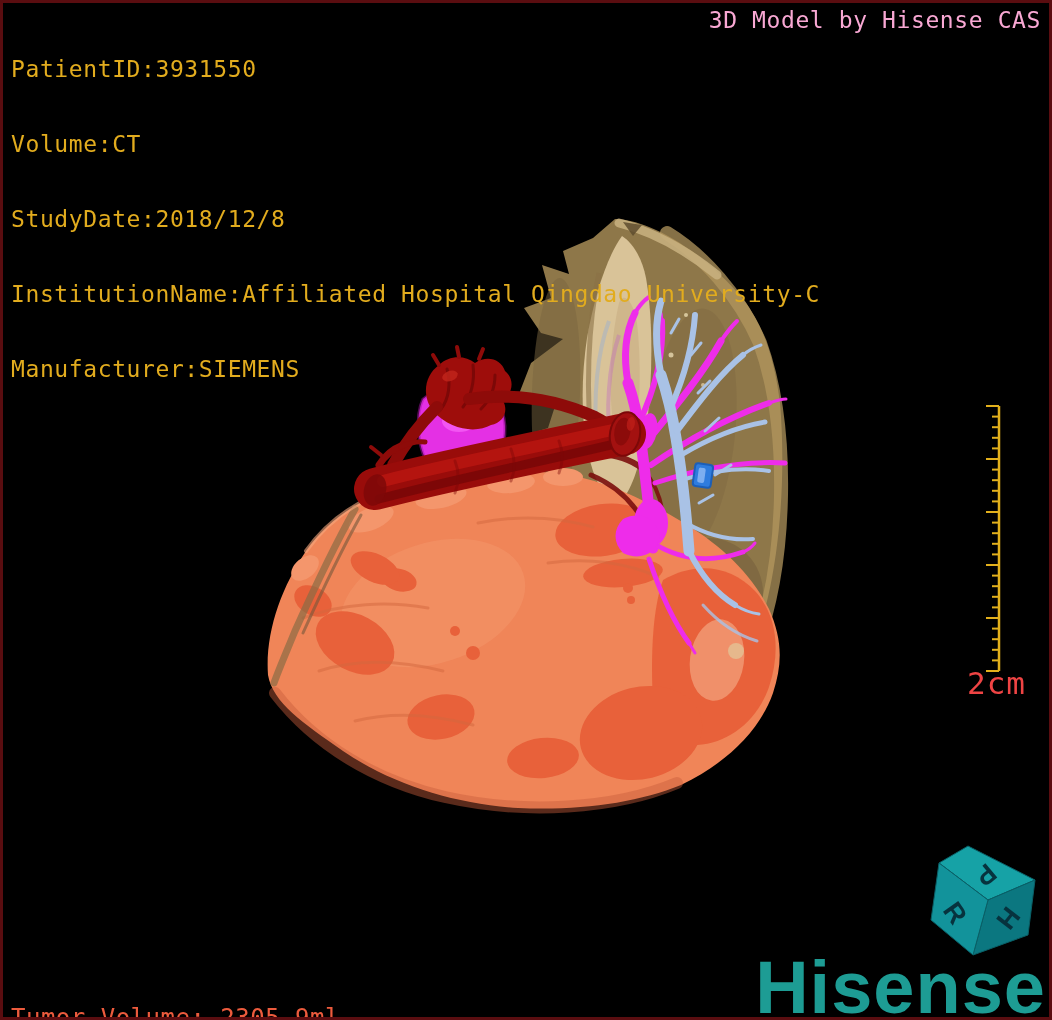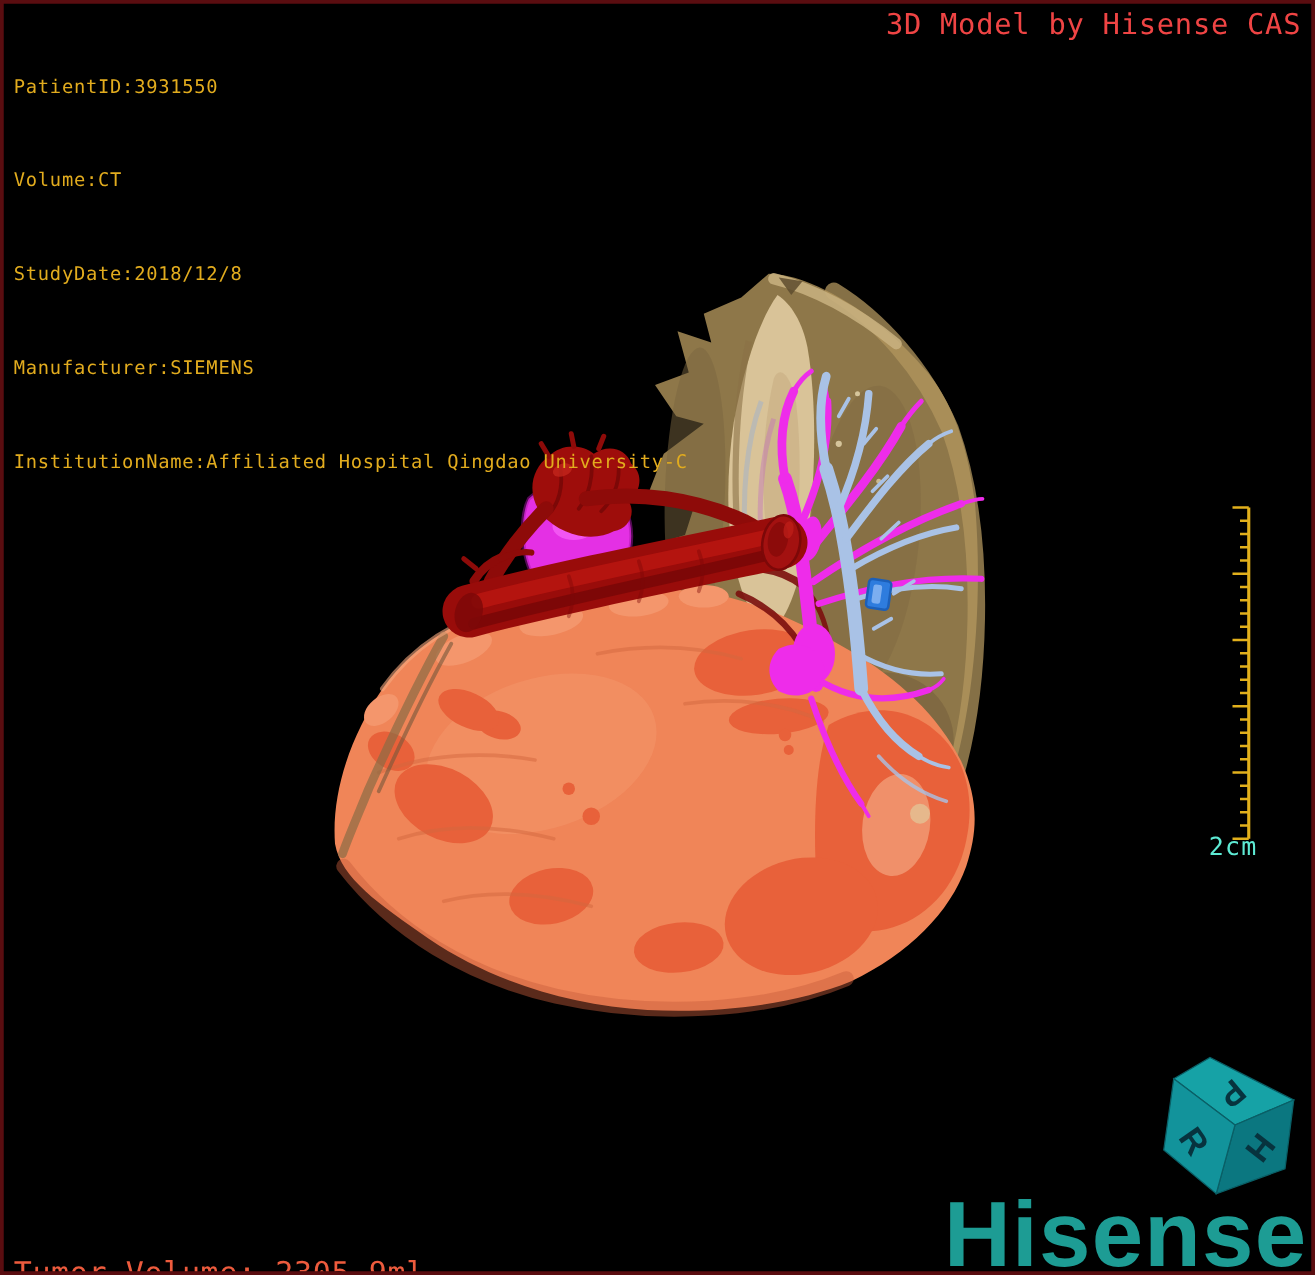--- a/index.html
+++ b/index.html
@@ -4,25 +4,25 @@
 <style>
   html,body{margin:0;padding:0;background:#000;}
   .frame{
     position:relative;width:1052px;height:1020px;box-sizing:border-box;
     background:#000;border:3px solid #5a0d10;overflow:hidden;
     font-family:"DejaVu Sans Mono", monospace;
   }
   .viewport{position:absolute;inset:0;cursor:grab;}
   svg.model{position:absolute;left:0;top:0;}
   .overlay{position:absolute;white-space:pre;pointer-events:none;}
-  .patient-info{left:8px;top:4px;color:#e2ac1e;font-size:15px;line-height:25px;letter-spacing:.6px;}
-  .credit{right:8px;top:4px;color:#ef4444;font-size:23px;letter-spacing:.6px;}
+  .patient-info{left:8px;top:4px;color:#e2ac1e;font-size:23px;line-height:25px;letter-spacing:.6px;}
+  .credit{right:8px;top:4px;color:#f9a8d4;font-size:23px;letter-spacing:.6px;}
   .volumes{left:8px;top:948px;font-size:24px;line-height:27px;letter-spacing:.5px;}
   .volumes .tumor{color:#ed5b3d;}
-  .scale-label{left:964px;top:662px;color:#5eead4;font-size:20px;letter-spacing:1px;}
+  .scale-label{left:964px;top:662px;color:#ef4444;font-size:31px;letter-spacing:1px;}
   .brand{
     position:absolute;right:3px;top:942px;color:#1d9c94;
     font-family:"Liberation Sans",sans-serif;font-weight:bold;
     font-size:74px;letter-spacing:1px;white-space:nowrap;
   }
   .scalebar-svg{position:absolute;left:950px;top:395px;}
   .cube-svg{position:absolute;left:900px;top:830px;cursor:pointer;}
   .cube-letter{
     font-family:"Liberation Sans",sans-serif;font-weight:bold;font-size:27px;
     fill:#07333e;text-anchor:middle;
@@ -231,22 +231,22 @@
         </g>
         <ellipse cx="372" cy="487" rx="11" ry="16" fill="#7e0808" opacity="0.85" transform="rotate(15 372 487)"></ellipse>
       </g>
     </svg>
   </div>
 
   <div class="overlay patient-info">
     <div>PatientID:3931550</div>
     <div>Volume:CT</div>
     <div>StudyDate:2018/12/8</div>
+    <div>InstitutionName:Affiliated Hospital Qingdao University-C</div>
     <div>Manufacturer:SIEMENS</div>
-    <div>InstitutionName:Affiliated Hospital Qingdao University-C</div>
   </div>
 
   <div class="overlay credit">3D Model by Hisense CAS</div>
 
   <div class="overlay volumes">
     <div class="tumor">Tumor Volume: 2305.9ml</div>
     
   </div>
 
   <svg class="scalebar-svg" width="70" height="310" viewBox="950 395 70 310">

